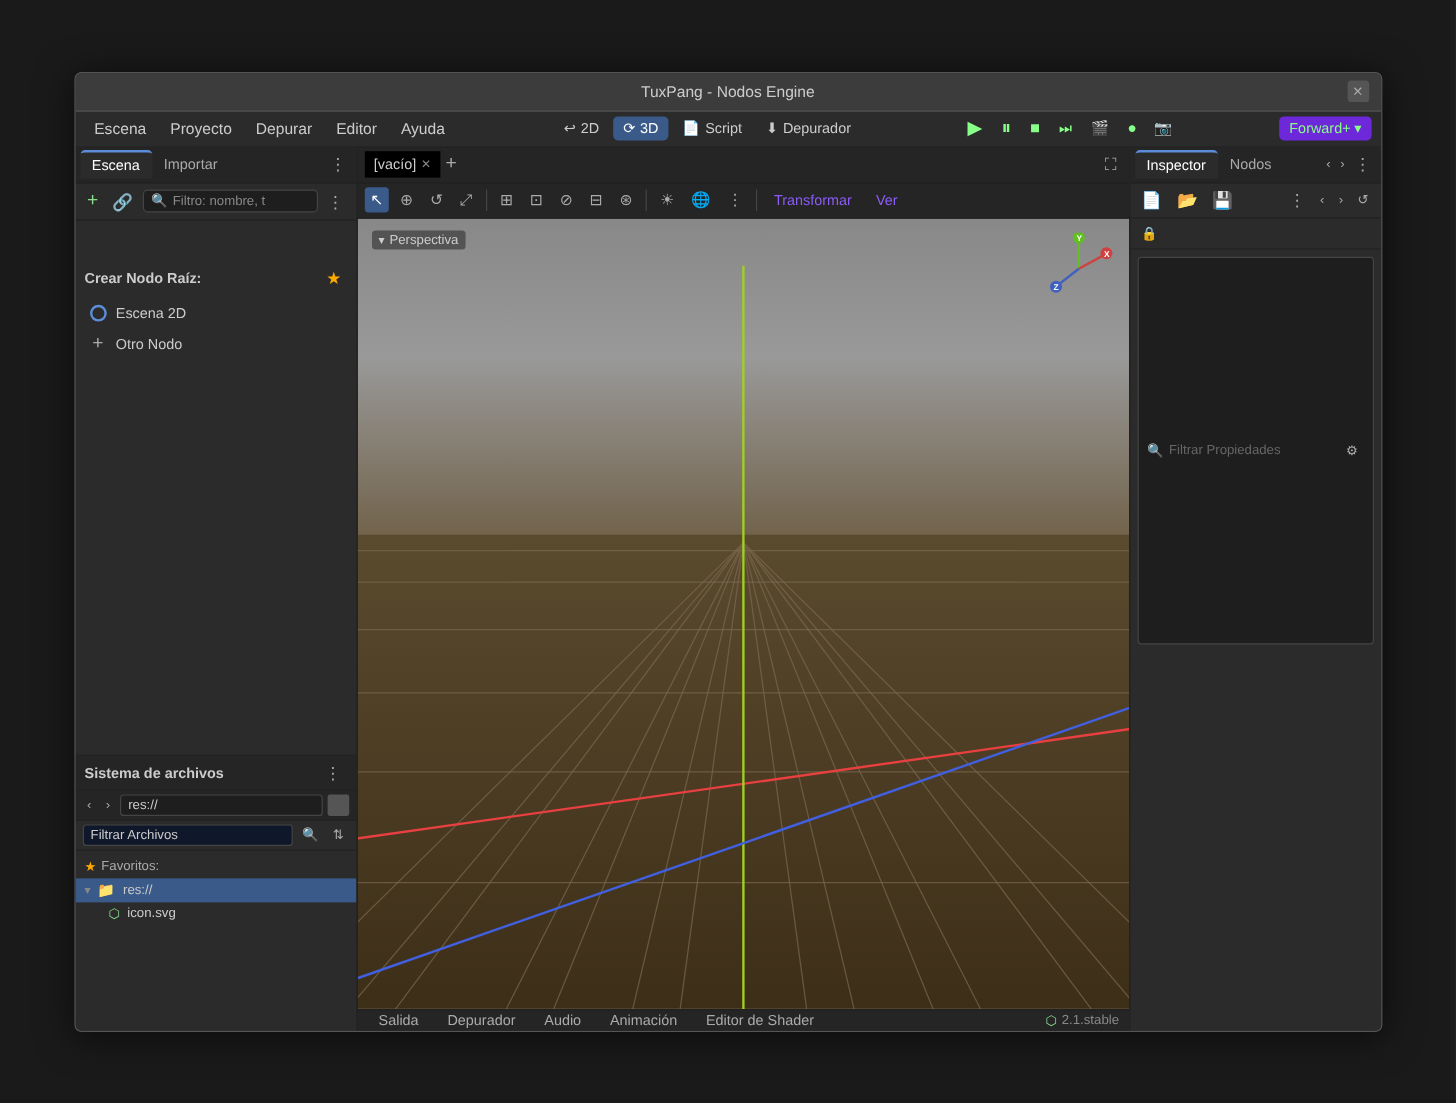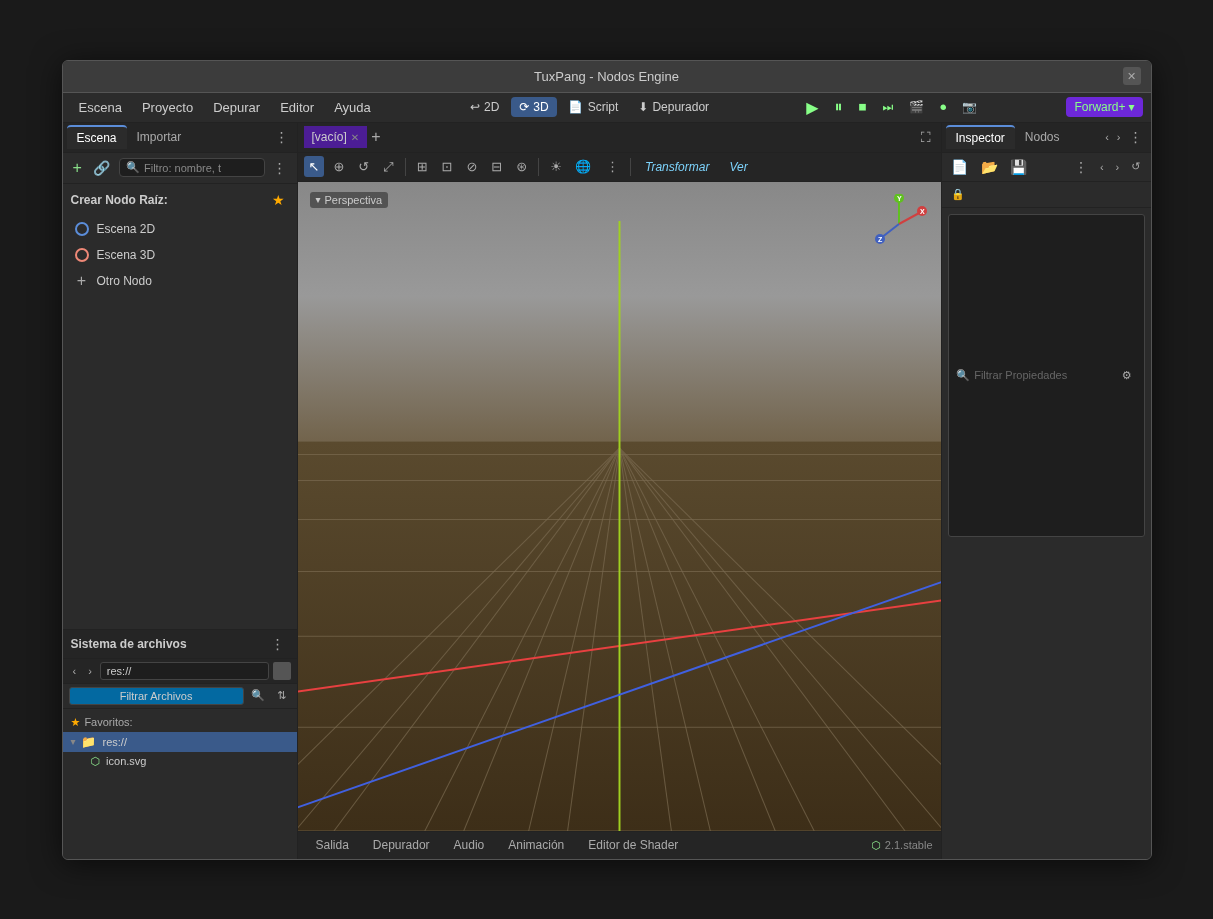--- a/index.html
+++ b/index.html
@@ -168,20 +168,21 @@
       align-items: center;
       gap: 4px;
     }
     .section-header {
       display: flex;
       align-items: center;
       padding: 6px 8px;
       font-size: 12px;
       color: #ccc;
       font-weight: 600;
+      margin-top: 32px;
     }
     .scene-node-list {
       flex: 1;
       overflow-y: auto;
     }
     .scene-node-item {
       display: flex;
       align-items: center;
       padding: 6px 12px;
       cursor: pointer;
@@ -262,27 +263,26 @@
     }
     .fs-filter {
       display: flex;
       align-items: center;
       padding: 3px 6px;
       gap: 4px;
       border-bottom: 1px solid #222;
     }
     .fs-filter-input {
       flex: 1;
-      background: #0369a1;
+      background: #0f172a;
       border: 1px solid #444;
       border-radius: 3px;
       padding: 2px 6px;
       font-size: 11px;
       color: #ccc;
-      text-align: center;
     }
     .fs-tree {
       flex: 1;
       overflow-y: auto;
       padding: 4px 0;
     }
     .fs-favorites {
       display: flex;
       align-items: center;
       padding: 3px 8px;
@@ -319,21 +319,21 @@
     }
     .viewport-tab {
       display: flex;
       align-items: center;
       padding: 4px 8px;
       font-size: 12px;
       color: #aaa;
       cursor: pointer;
       gap: 4px;
     }
-    .viewport-tab.active { background: #4c1d95; color: #ccc; text-align: center; }
+    .viewport-tab.active { background: #000000; color: #ccc; text-align: center; }
     .viewport-tab-close {
       font-size: 10px;
       color: #888;
       cursor: pointer;
     }
     .viewport-toolbar {
       display: flex;
       align-items: center;
       background: #252525;
       padding: 3px 6px;
@@ -355,23 +355,22 @@
     .vt-btn.active { background: #3a5a8a; color: #fff; }
     .vt-separator {
       width: 1px;
       height: 18px;
       background: #444;
       margin: 0 2px;
     }
     .vt-label {
       padding: 3px 8px;
       font-size: 12px;
-      color: #7dd3fc;
-      cursor: pointer;
-      font-style: italic;
+      color: #8b5cf6;
+      cursor: pointer;
     }
     
     .viewport-3d {
       flex: 1;
       position: relative;
       overflow: hidden;
       background: #1a1a1a;
     }
     .perspective-label {
       position: absolute;
@@ -393,21 +392,21 @@
       width: 60px;
       height: 60px;
     }
     
     .bottom-tabs {
       display: flex;
       align-items: center;
       background: #252525;
       border-top: 1px solid #222;
       padding: 0 8px;
-      height: 28px;
+      height: 18px;
       gap: 4px;
     }
     .bottom-tab {
       padding: 3px 10px;
       font-size: 12px;
       color: #aaa;
       cursor: pointer;
       border-radius: 4px;
     }
     .version-badge {
@@ -552,24 +551,20 @@
         <div style="flex:1"></div>
         <button class="icon-btn" style="color:#fa0">★</button>
       </div>
 
       <div class="scene-node-list">
         <div class="scene-node-item">
           <div class="node-icon-2d"></div>
           <span>Escena 2D</span>
         </div>
         <div class="scene-node-item">
-          <div class="node-icon-3d"></div>
-          <span>Escena 3D</span>
-        </div>
-        <div class="scene-node-item">
           <div class="node-icon-plus">+</div>
           <span>Otro Nodo</span>
         </div>
       </div>
 
       <div class="file-system">
         <div class="fs-header">
           <span>Sistema de archivos</span>
           <div style="flex:1"></div>
           <button class="icon-btn">⋮</button>

